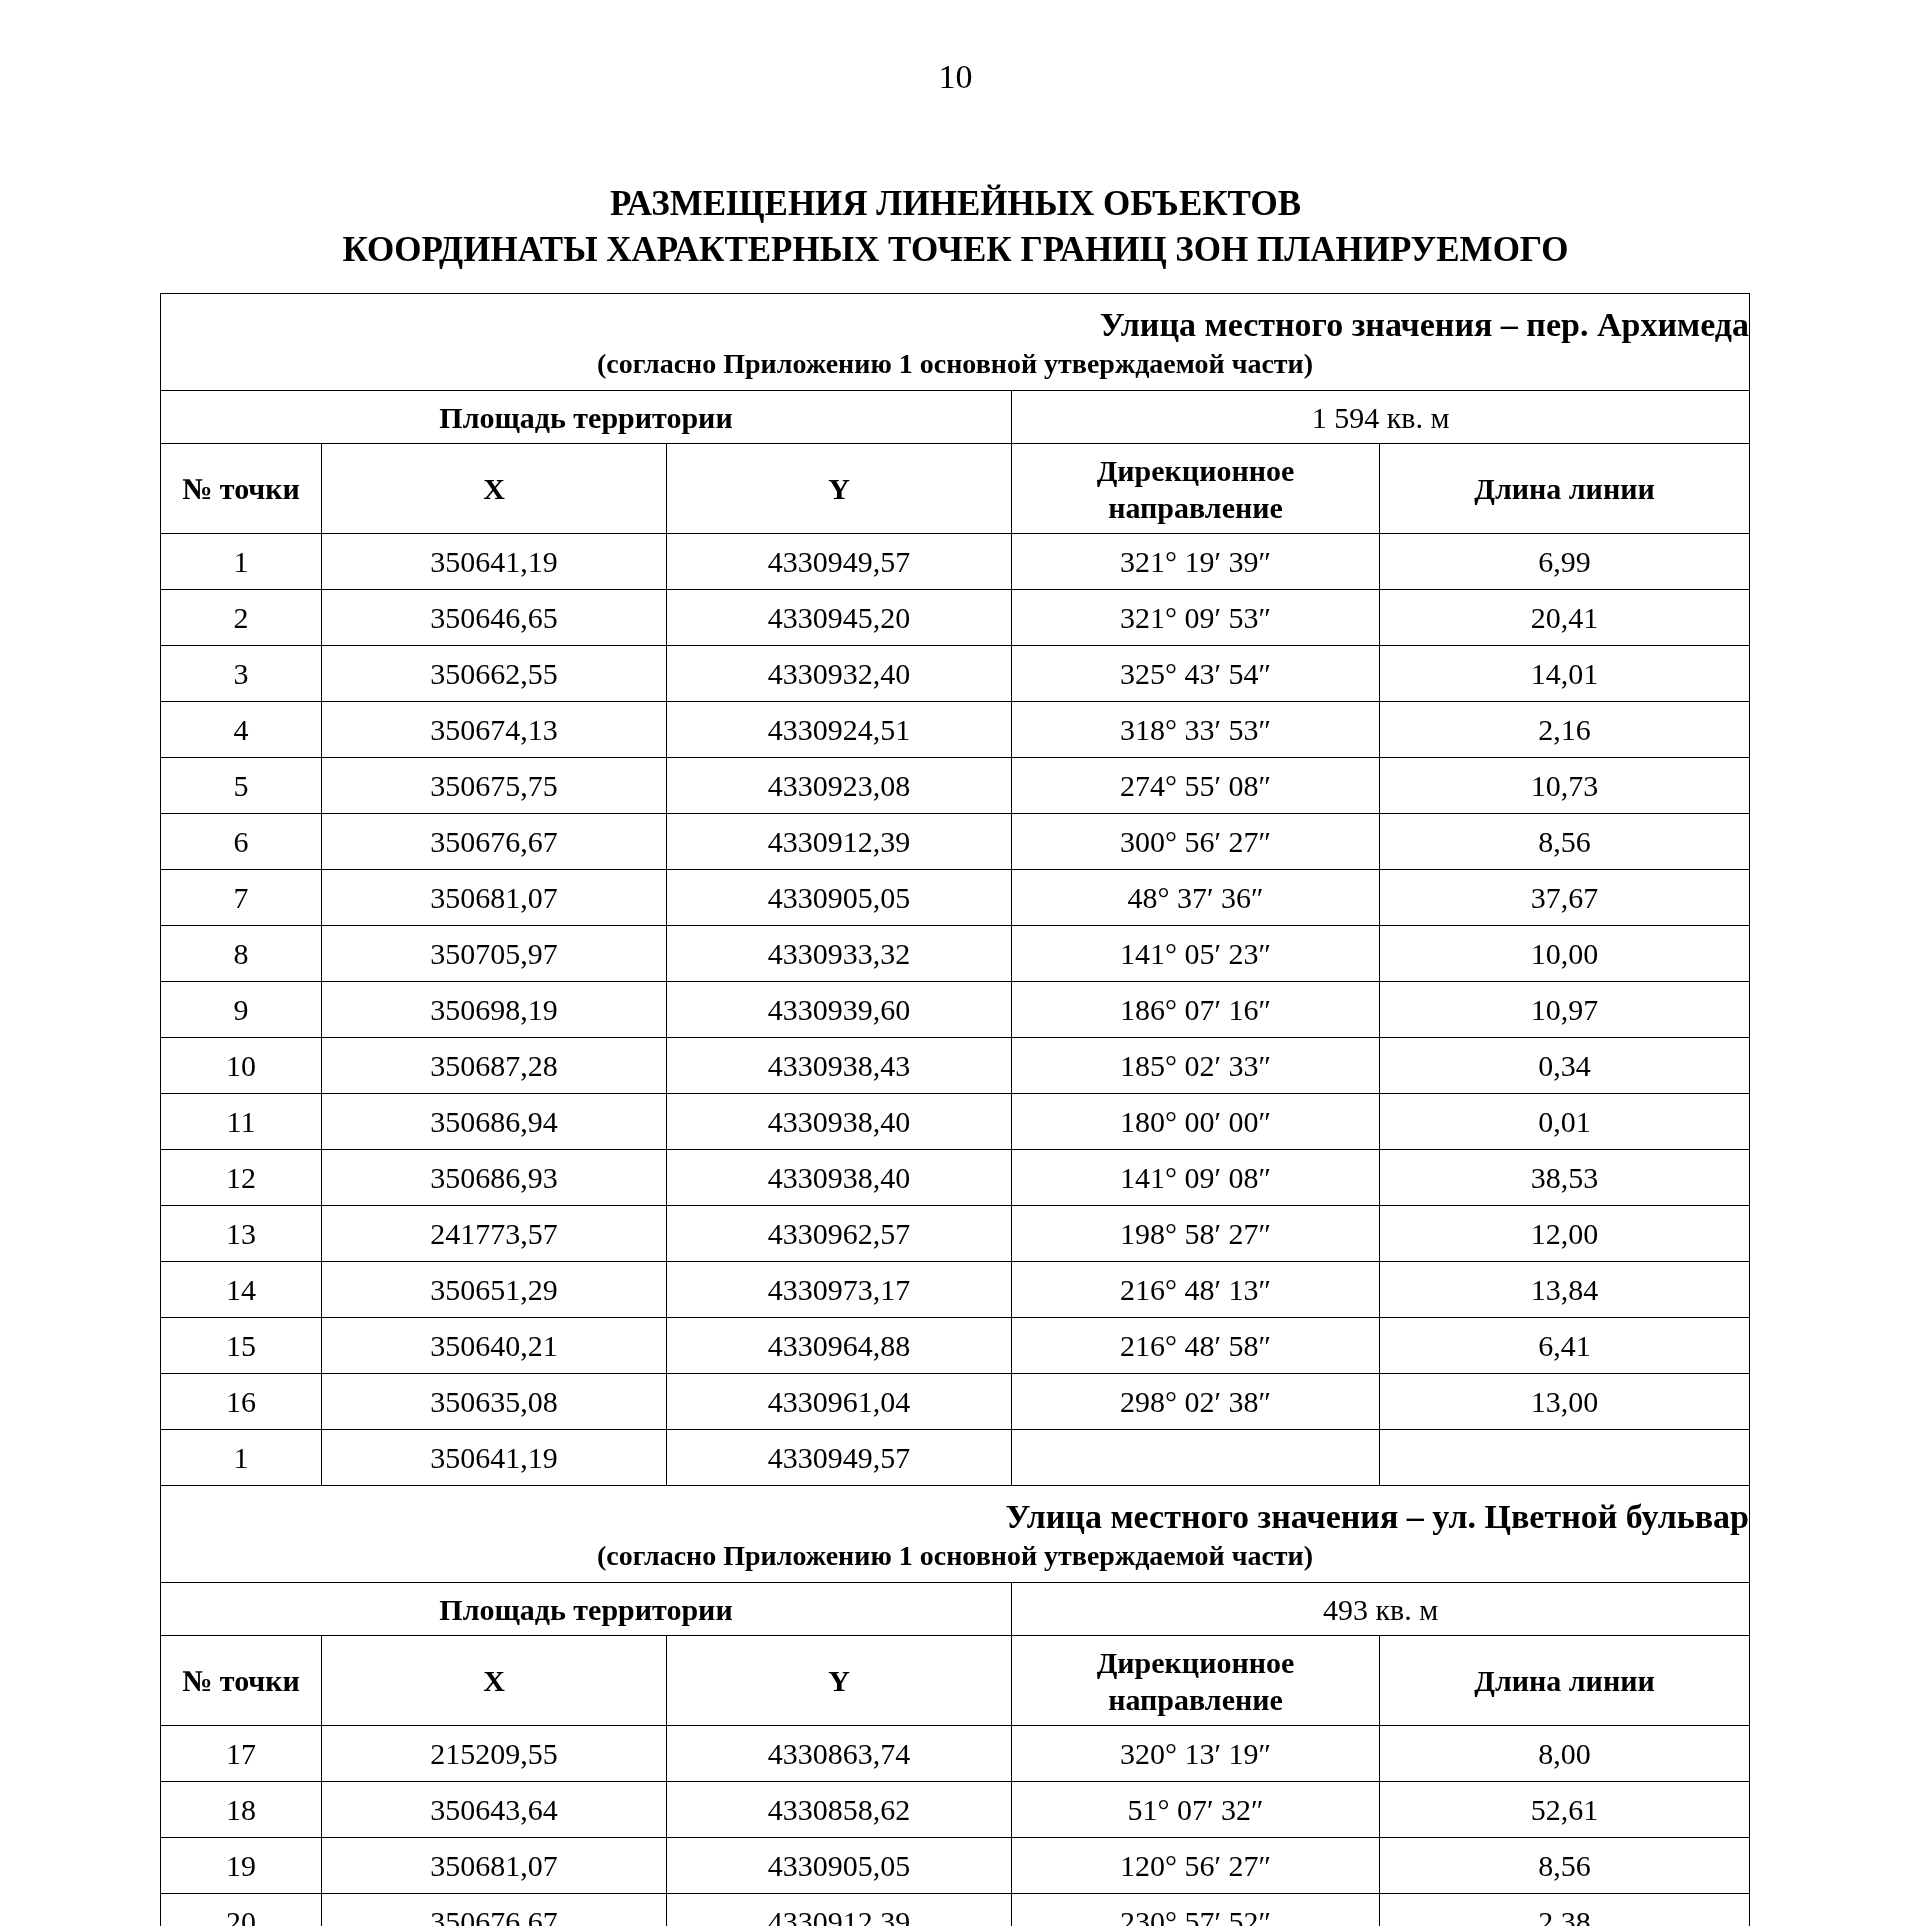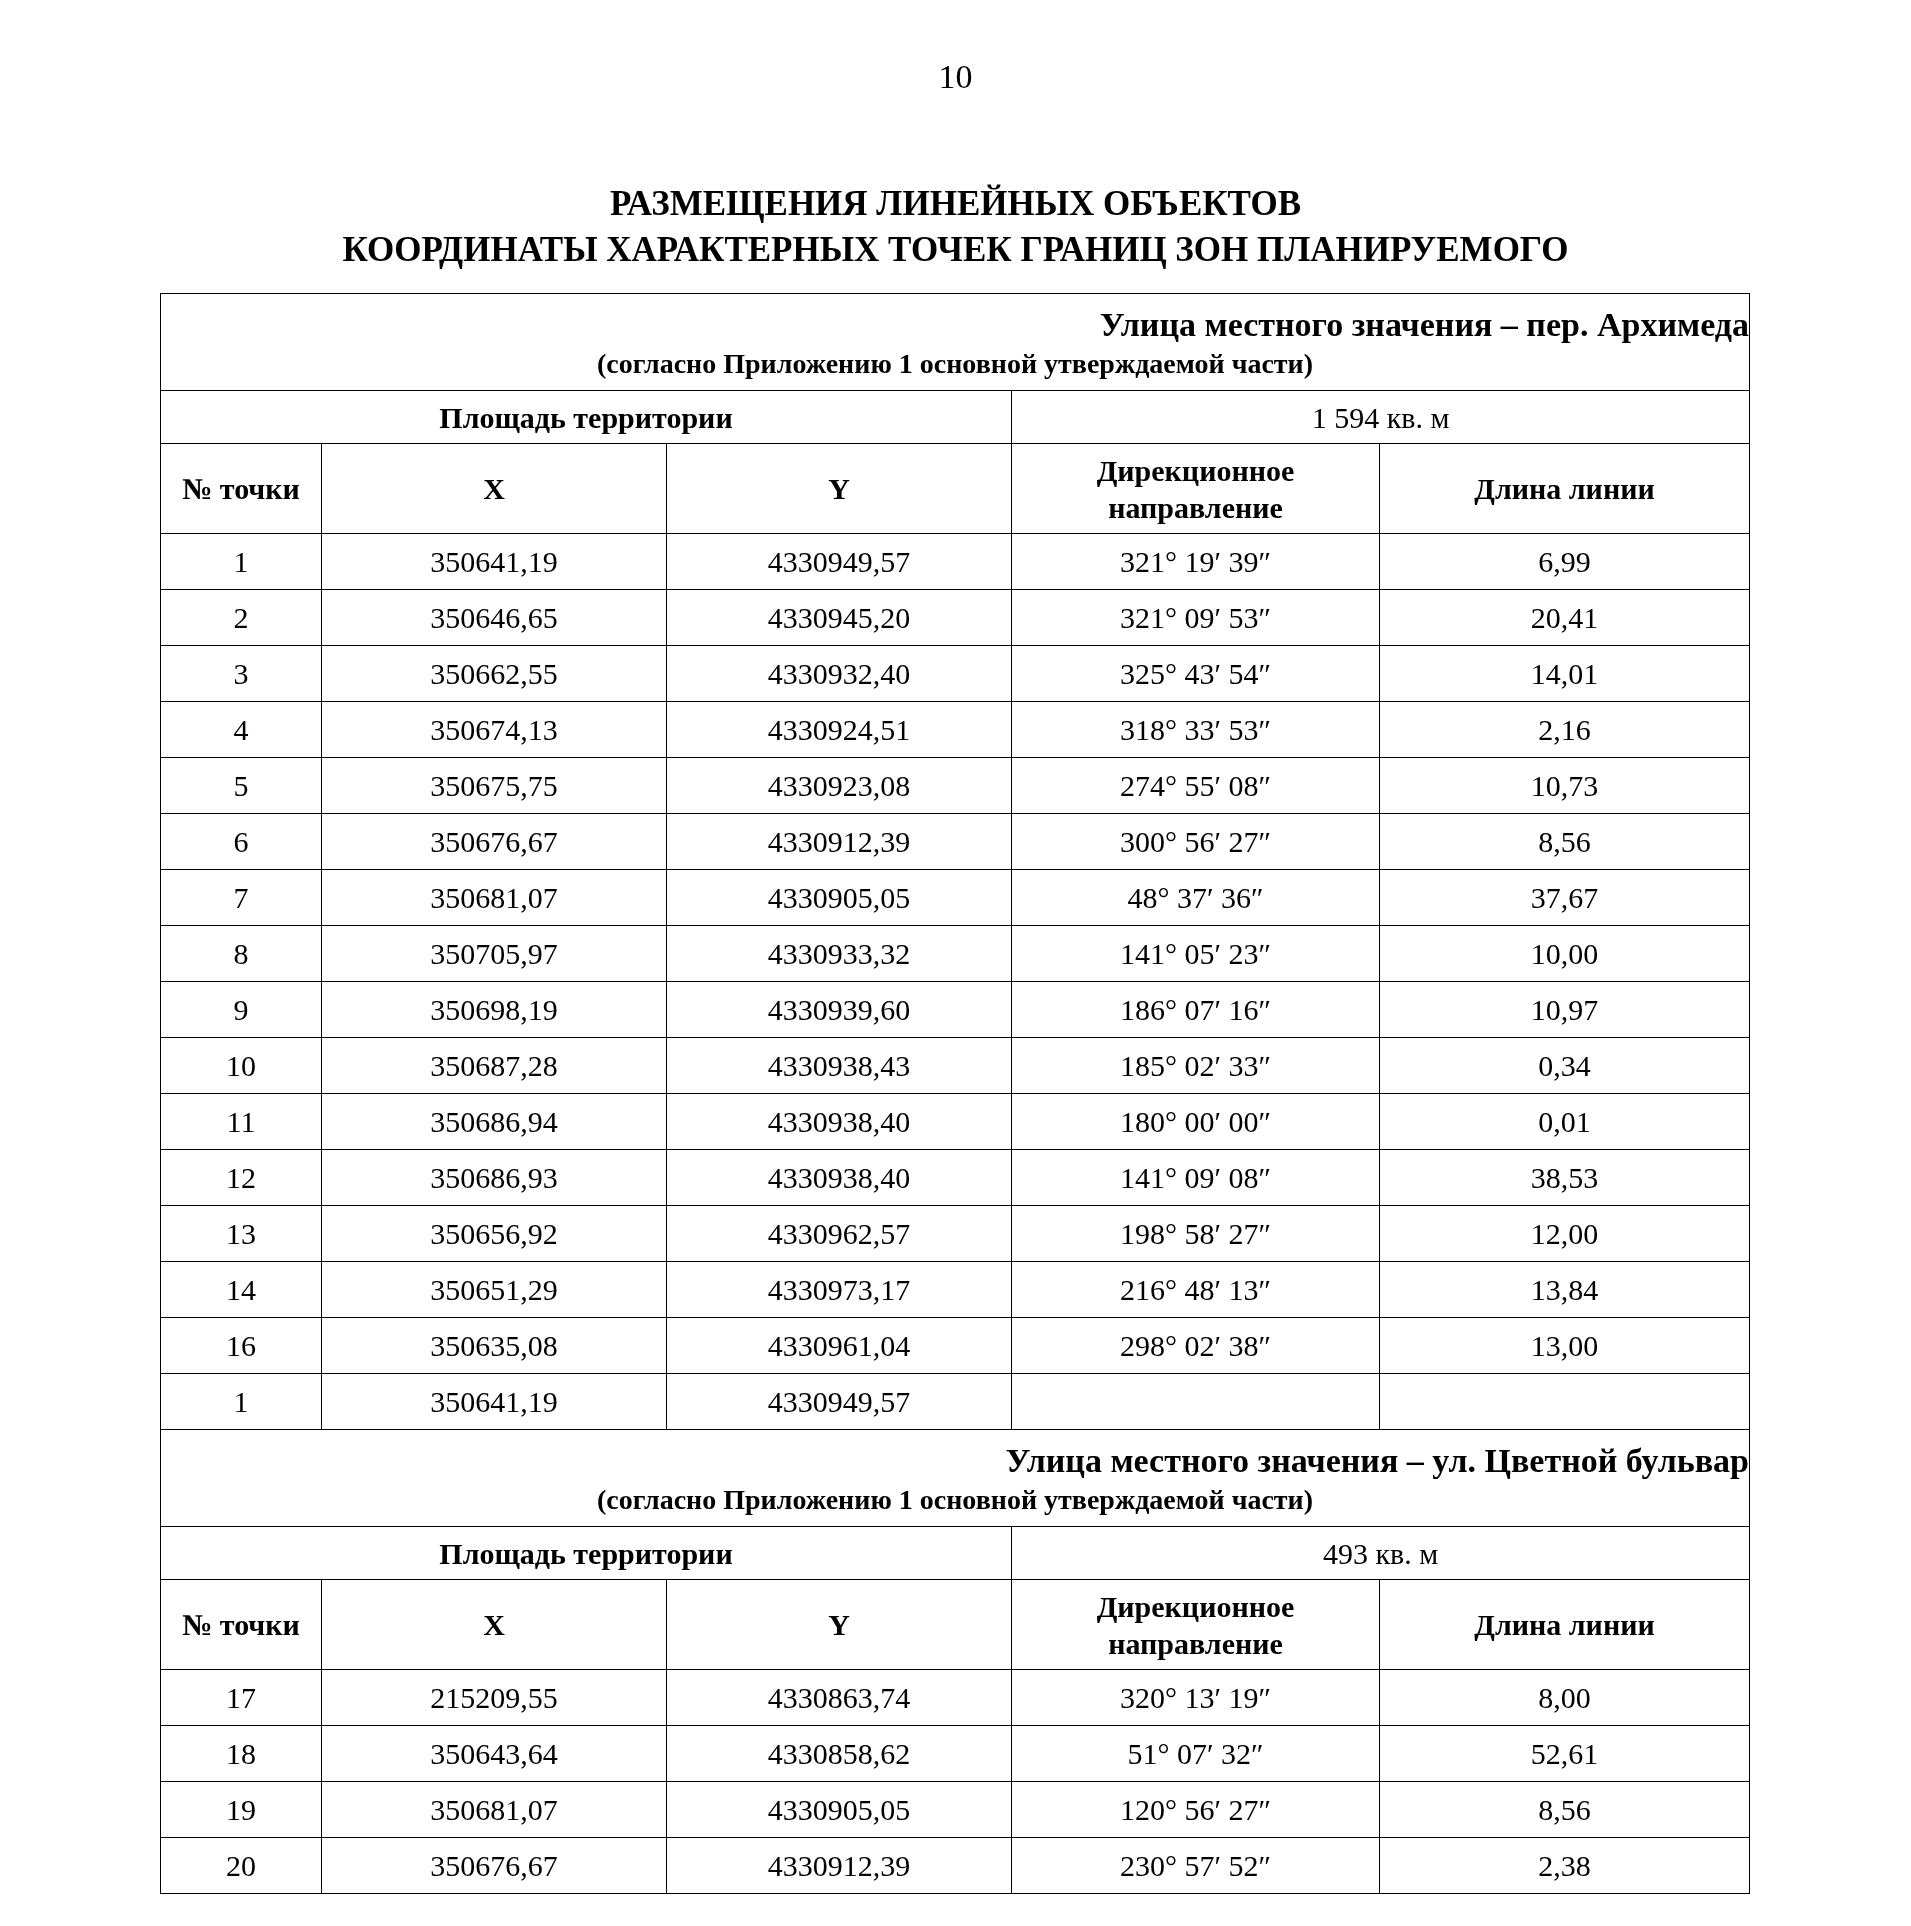--- a/index.html
+++ b/index.html
@@ -155,31 +155,38 @@
       </tr>
       <tr class="data-row">
         <td>12</td>
         <td>350686,93</td>
         <td>4330938,40</td>
         <td>141° 09′ 08″</td>
         <td>38,53</td>
       </tr>
       <tr class="data-row">
         <td>13</td>
-        <td>350656,92</td>
+        <td>241773,57</td>
         <td>4330962,57</td>
         <td>198° 58′ 27″</td>
         <td>12,00</td>
       </tr>
       <tr class="data-row">
         <td>14</td>
         <td>350651,29</td>
         <td>4330973,17</td>
         <td>216° 48′ 13″</td>
         <td>13,84</td>
+      </tr>
+      <tr class="data-row">
+        <td>15</td>
+        <td>350640,21</td>
+        <td>4330964,88</td>
+        <td>216° 48′ 58″</td>
+        <td>6,41</td>
       </tr>
       <tr class="data-row">
         <td>16</td>
         <td>350635,08</td>
         <td>4330961,04</td>
         <td>298° 02′ 38″</td>
         <td>13,00</td>
       </tr>
       <tr class="data-row">
         <td>1</td>

